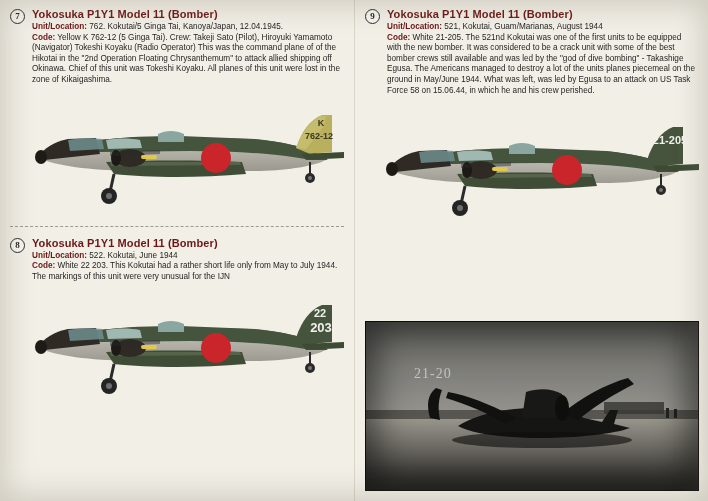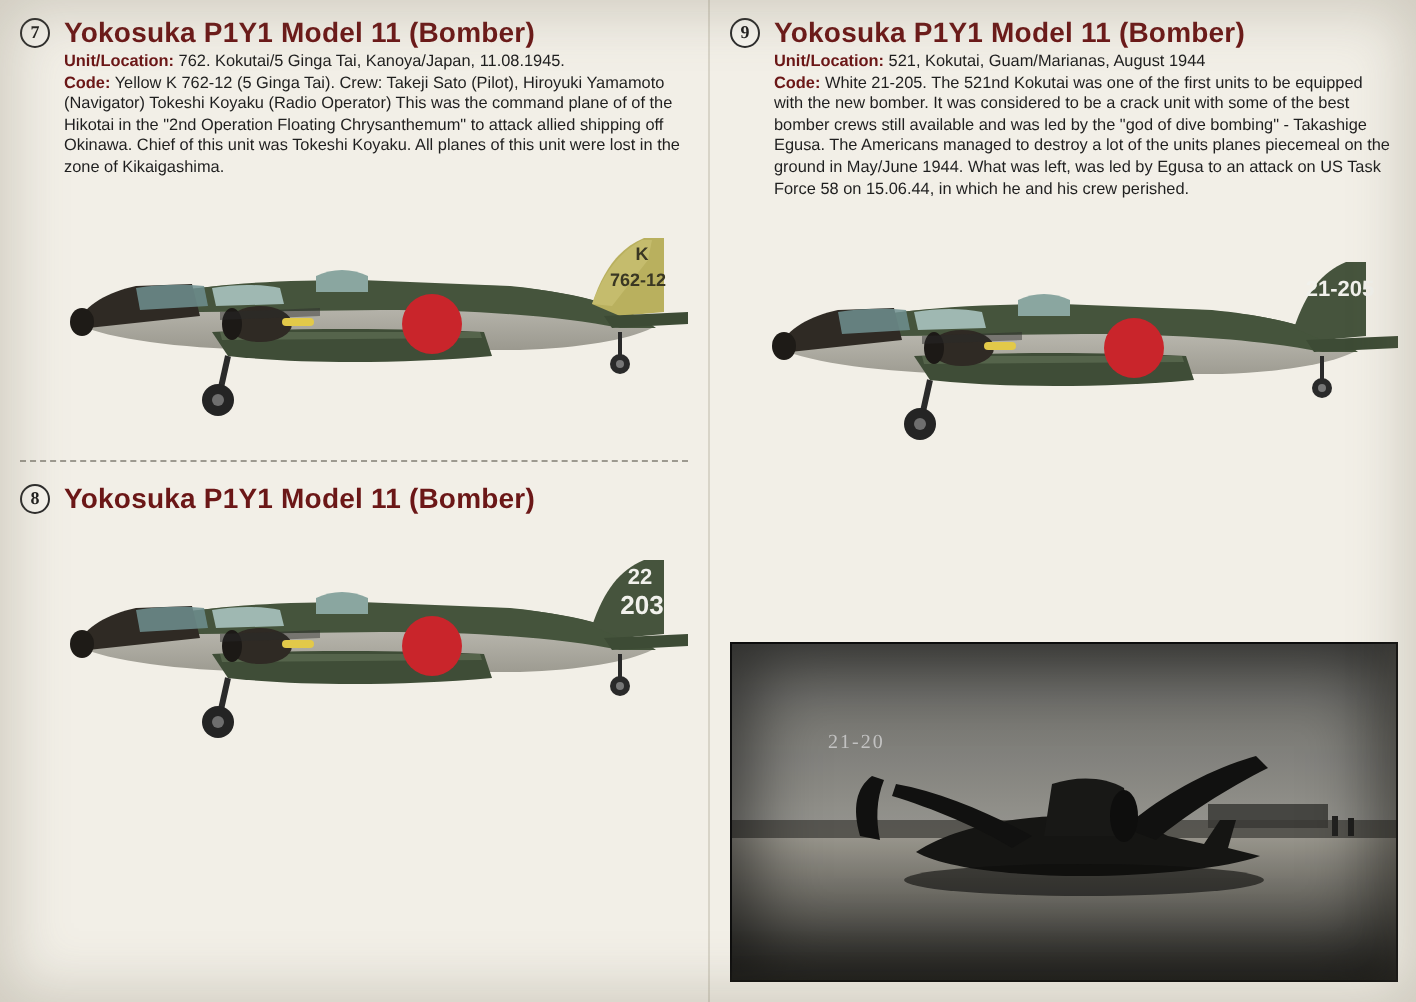--- a/index.html
+++ b/index.html
@@ -32,21 +32,21 @@
     position: absolute; left: 0; top: 1px;
     width: 15px; height: 15px; border-radius: 50%;
     border: 1px solid #2b2b2b;
     background: #f7f5ef;
     color: #1d1d1d;
     font-size: 9px; line-height: 13px; text-align: center;
     font-family: "Liberation Serif", serif;
     font-weight: bold;
   }
   .title {
-    font-size: 14px; font-weight: bold; color: #6b1717;
+    font-size: 11px; font-weight: bold; color: #6b1717;
     letter-spacing: .1px; margin-bottom: 2px;
   }
   .body {
     font-size: 8.2px; line-height: 10.6px; color: #1f1f1f;
     text-align: left;
   }
   .body b { color: #6b1717; text-align: center; }
   .sep {
     margin: 12px 0 10px 0;
     border-top: 1px dashed #9d9a90;
@@ -65,21 +65,21 @@
     left: 10px; bottom: 10px;
     width: 334px; height: 170px;
     background: #1b1b1b;
     border: 1px solid #0d0d0d;
     overflow: hidden;
   }
   .photo-caption {
     position: absolute;
     left: 48px; top: 44px;
     color: #cfcfcf;
-    font-size: 10px;
+    font-size: 14px;
     font-family: "Liberation Serif", serif;
     letter-spacing: 1px;
     opacity: .85;
   }
   .edge {
     position: absolute; top: 0; left: 0; right: 0; bottom: 0;
     pointer-events: none;
     box-shadow: inset 0 0 34px 10px rgba(0,0,0,.55);
   }
   .page-edge {
@@ -92,21 +92,21 @@
 <body>
 
 <div class="page">
 
   <div class="col col-left">
 
     <div class="entry">
       <div class="badge">7</div>
       <div class="title">Yokosuka P1Y1 Model 11 (Bomber)</div>
       <div class="body">
-        <b>Unit/Location:</b><span> 762. Kokutai/5 Ginga Tai, Kanoya/Japan, 11.08.1945.</span><br>
+        <b>Unit/Location:</b><span> 762. Kokutai/5 Ginga Tai, Kanoya/Japan, 12.04.1945.</span><br>
         <b>Code:</b><span> Yellow K 762-12 (5 Ginga Tai). Crew: Takeji Sato (Pilot), Hiroyuki Yamamoto (Navigator) Tokeshi Koyaku (Radio Operator) This was the command plane of of the Hikotai in the "2nd Operation Floating Chrysanthemum" to attack allied shipping off Okinawa. Chief of this unit was Tokeshi Koyaku. All planes of this unit were lost in the zone of Kikaigashima.</span>
       </div>
     </div>
 
     <div class="plane-wrap p7">
       <svg class="plane-svg" width="334" height="118" viewBox="0 0 334 118">
         <defs>
           <linearGradient id="g7top" x1="0" y1="0" x2="0" y2="1">
             <stop offset="0" stop-color="#4f5d46"></stop>
             <stop offset="1" stop-color="#38452f"></stop>
@@ -159,20 +159,24 @@
         <text x="311" y="30" font-family="Liberation Sans, sans-serif" font-size="9" font-weight="bold" fill="#3a3723" text-anchor="middle">K</text>
         <text x="309" y="43" font-family="Liberation Sans, sans-serif" font-size="9" font-weight="bold" fill="#3a3723" text-anchor="middle">762-12</text>
       </svg>
     </div>
 
     <div class="sep"></div>
 
     <div class="entry">
       <div class="badge">8</div>
       <div class="title">Yokosuka P1Y1 Model 11 (Bomber)</div>
+      <div class="body">
+        <b>Unit/Location:</b><span> 522. Kokutai, June 1944</span><br>
+        <b>Code:</b><span> White 22 203. This Kokutai had a rather short life only from May to July 1944. The markings of this unit were very unusual for the IJN</span>
+      </div>
     </div>
 
     <div class="plane-wrap p8">
       <svg class="plane-svg" width="334" height="118" viewBox="0 0 334 118">
         <defs>
           <linearGradient id="g8top" x1="0" y1="0" x2="0" y2="1">
             <stop offset="0" stop-color="#4f5d46"></stop>
             <stop offset="1" stop-color="#38452f"></stop>
           </linearGradient>
           <linearGradient id="g8bot" x1="0" y1="0" x2="0" y2="1">

